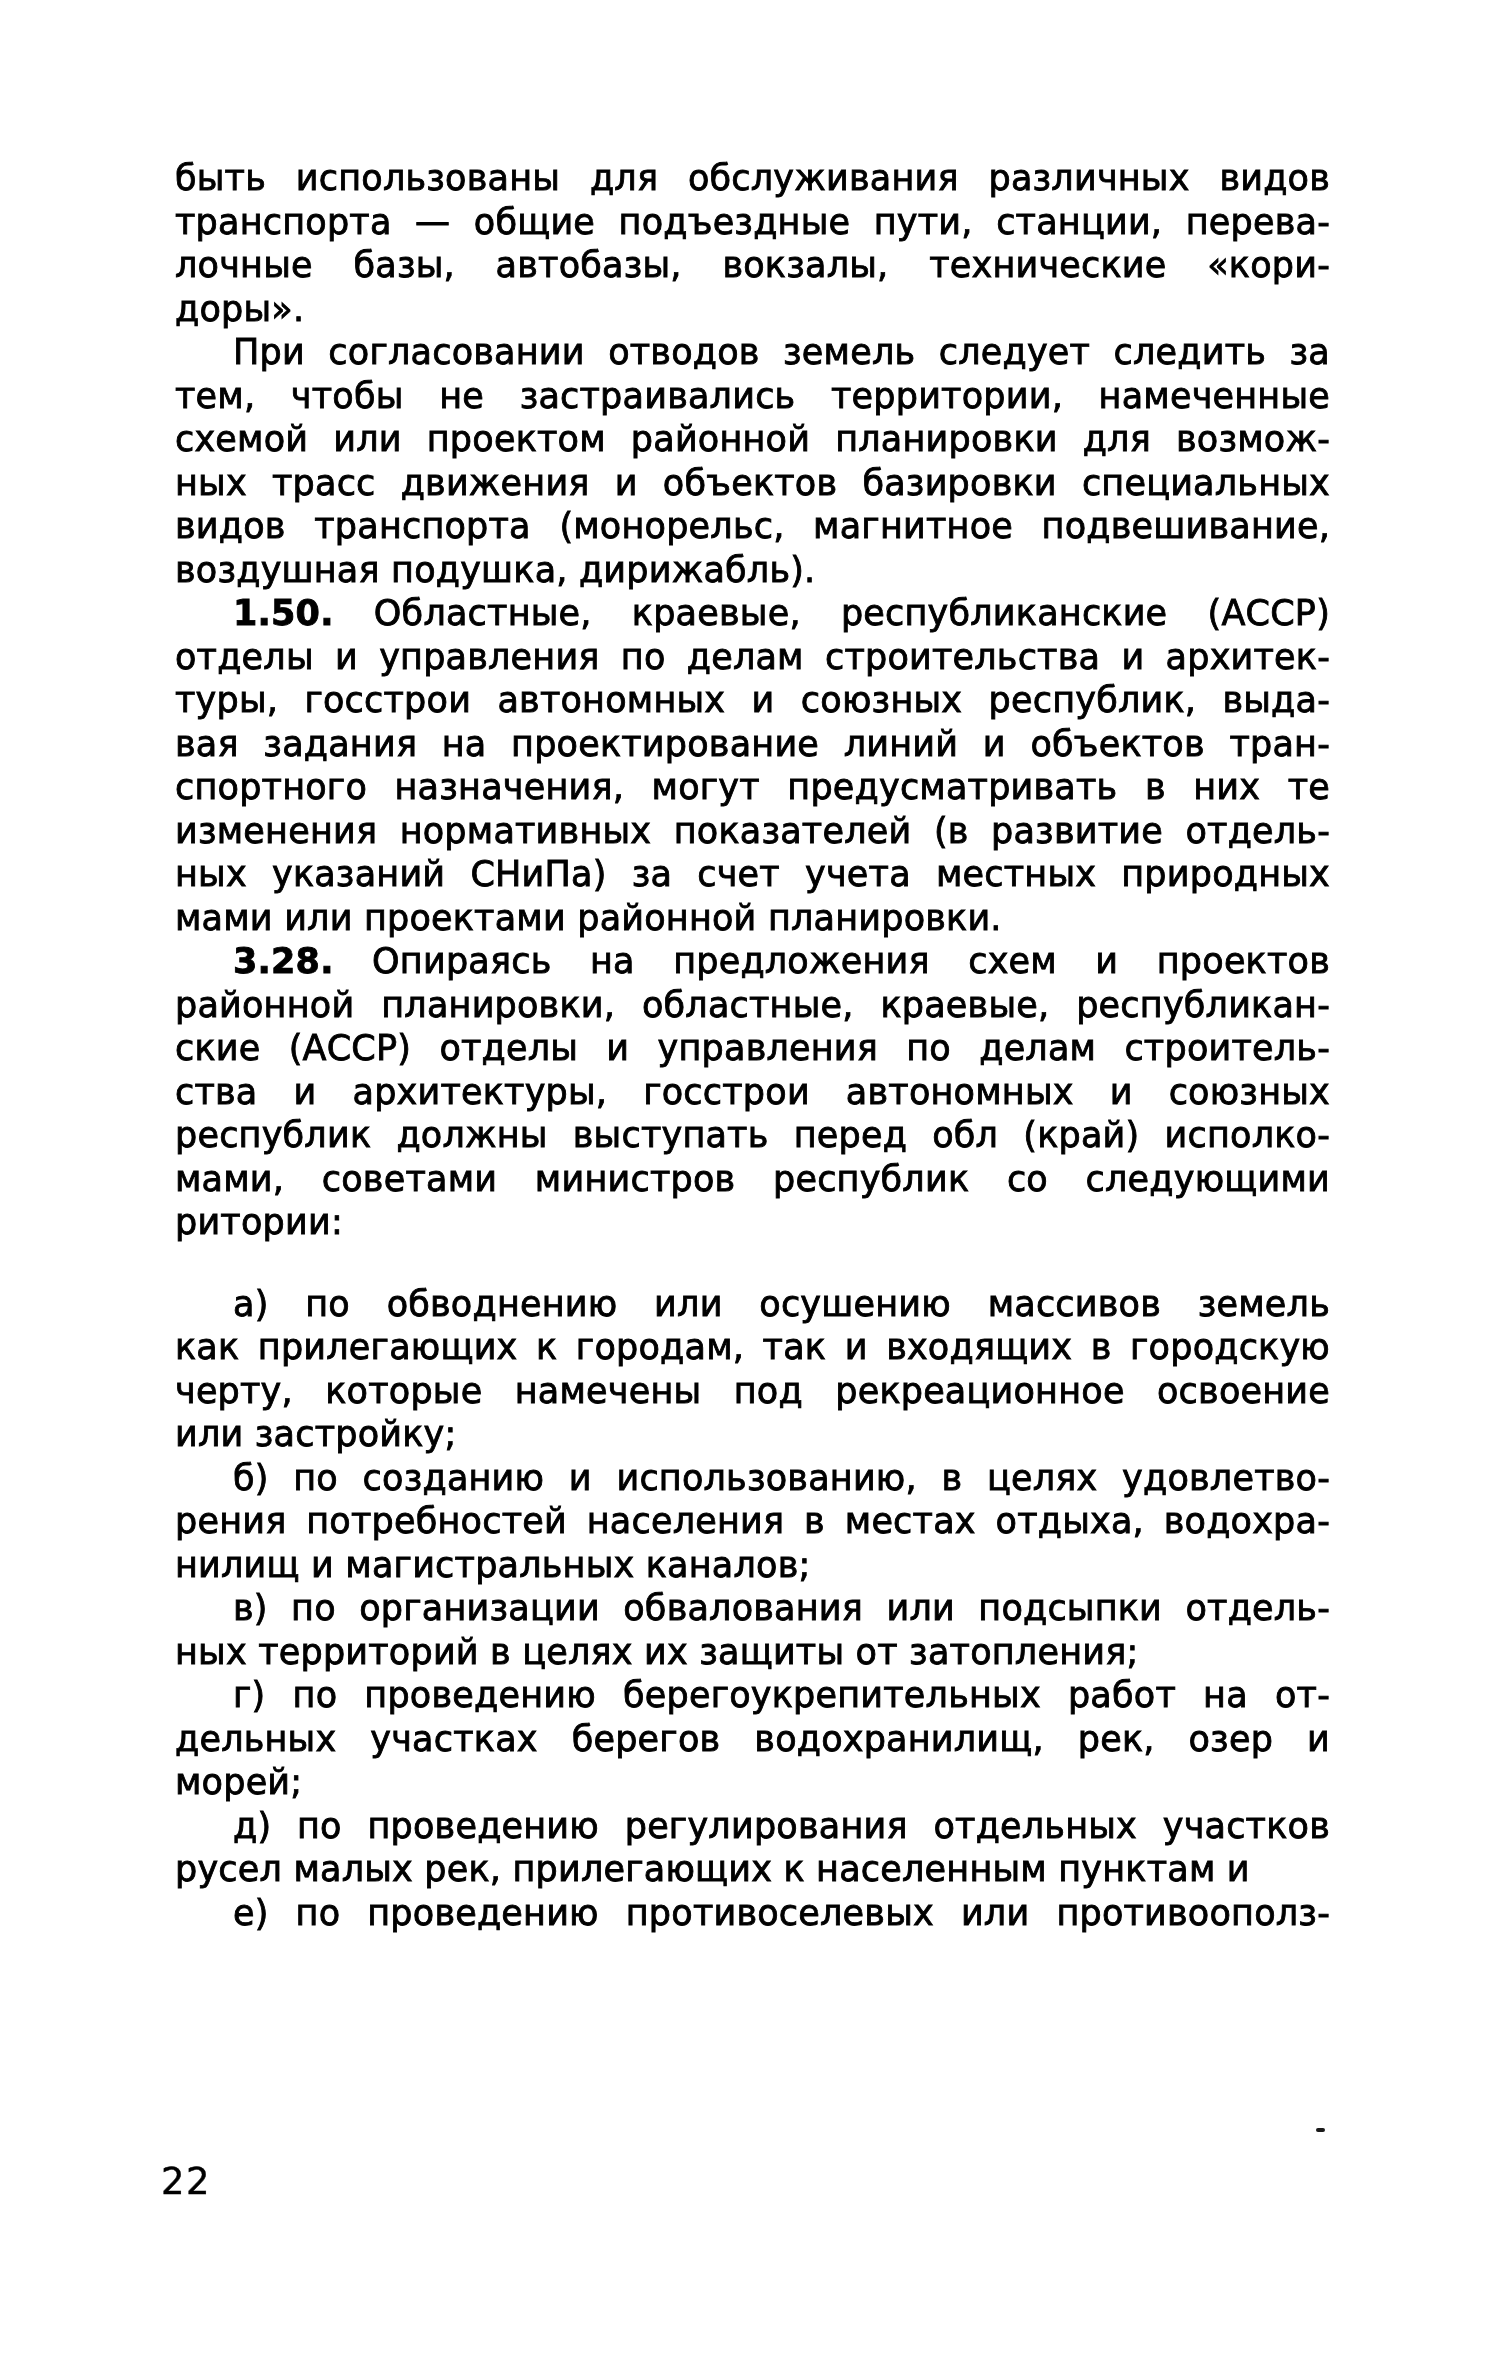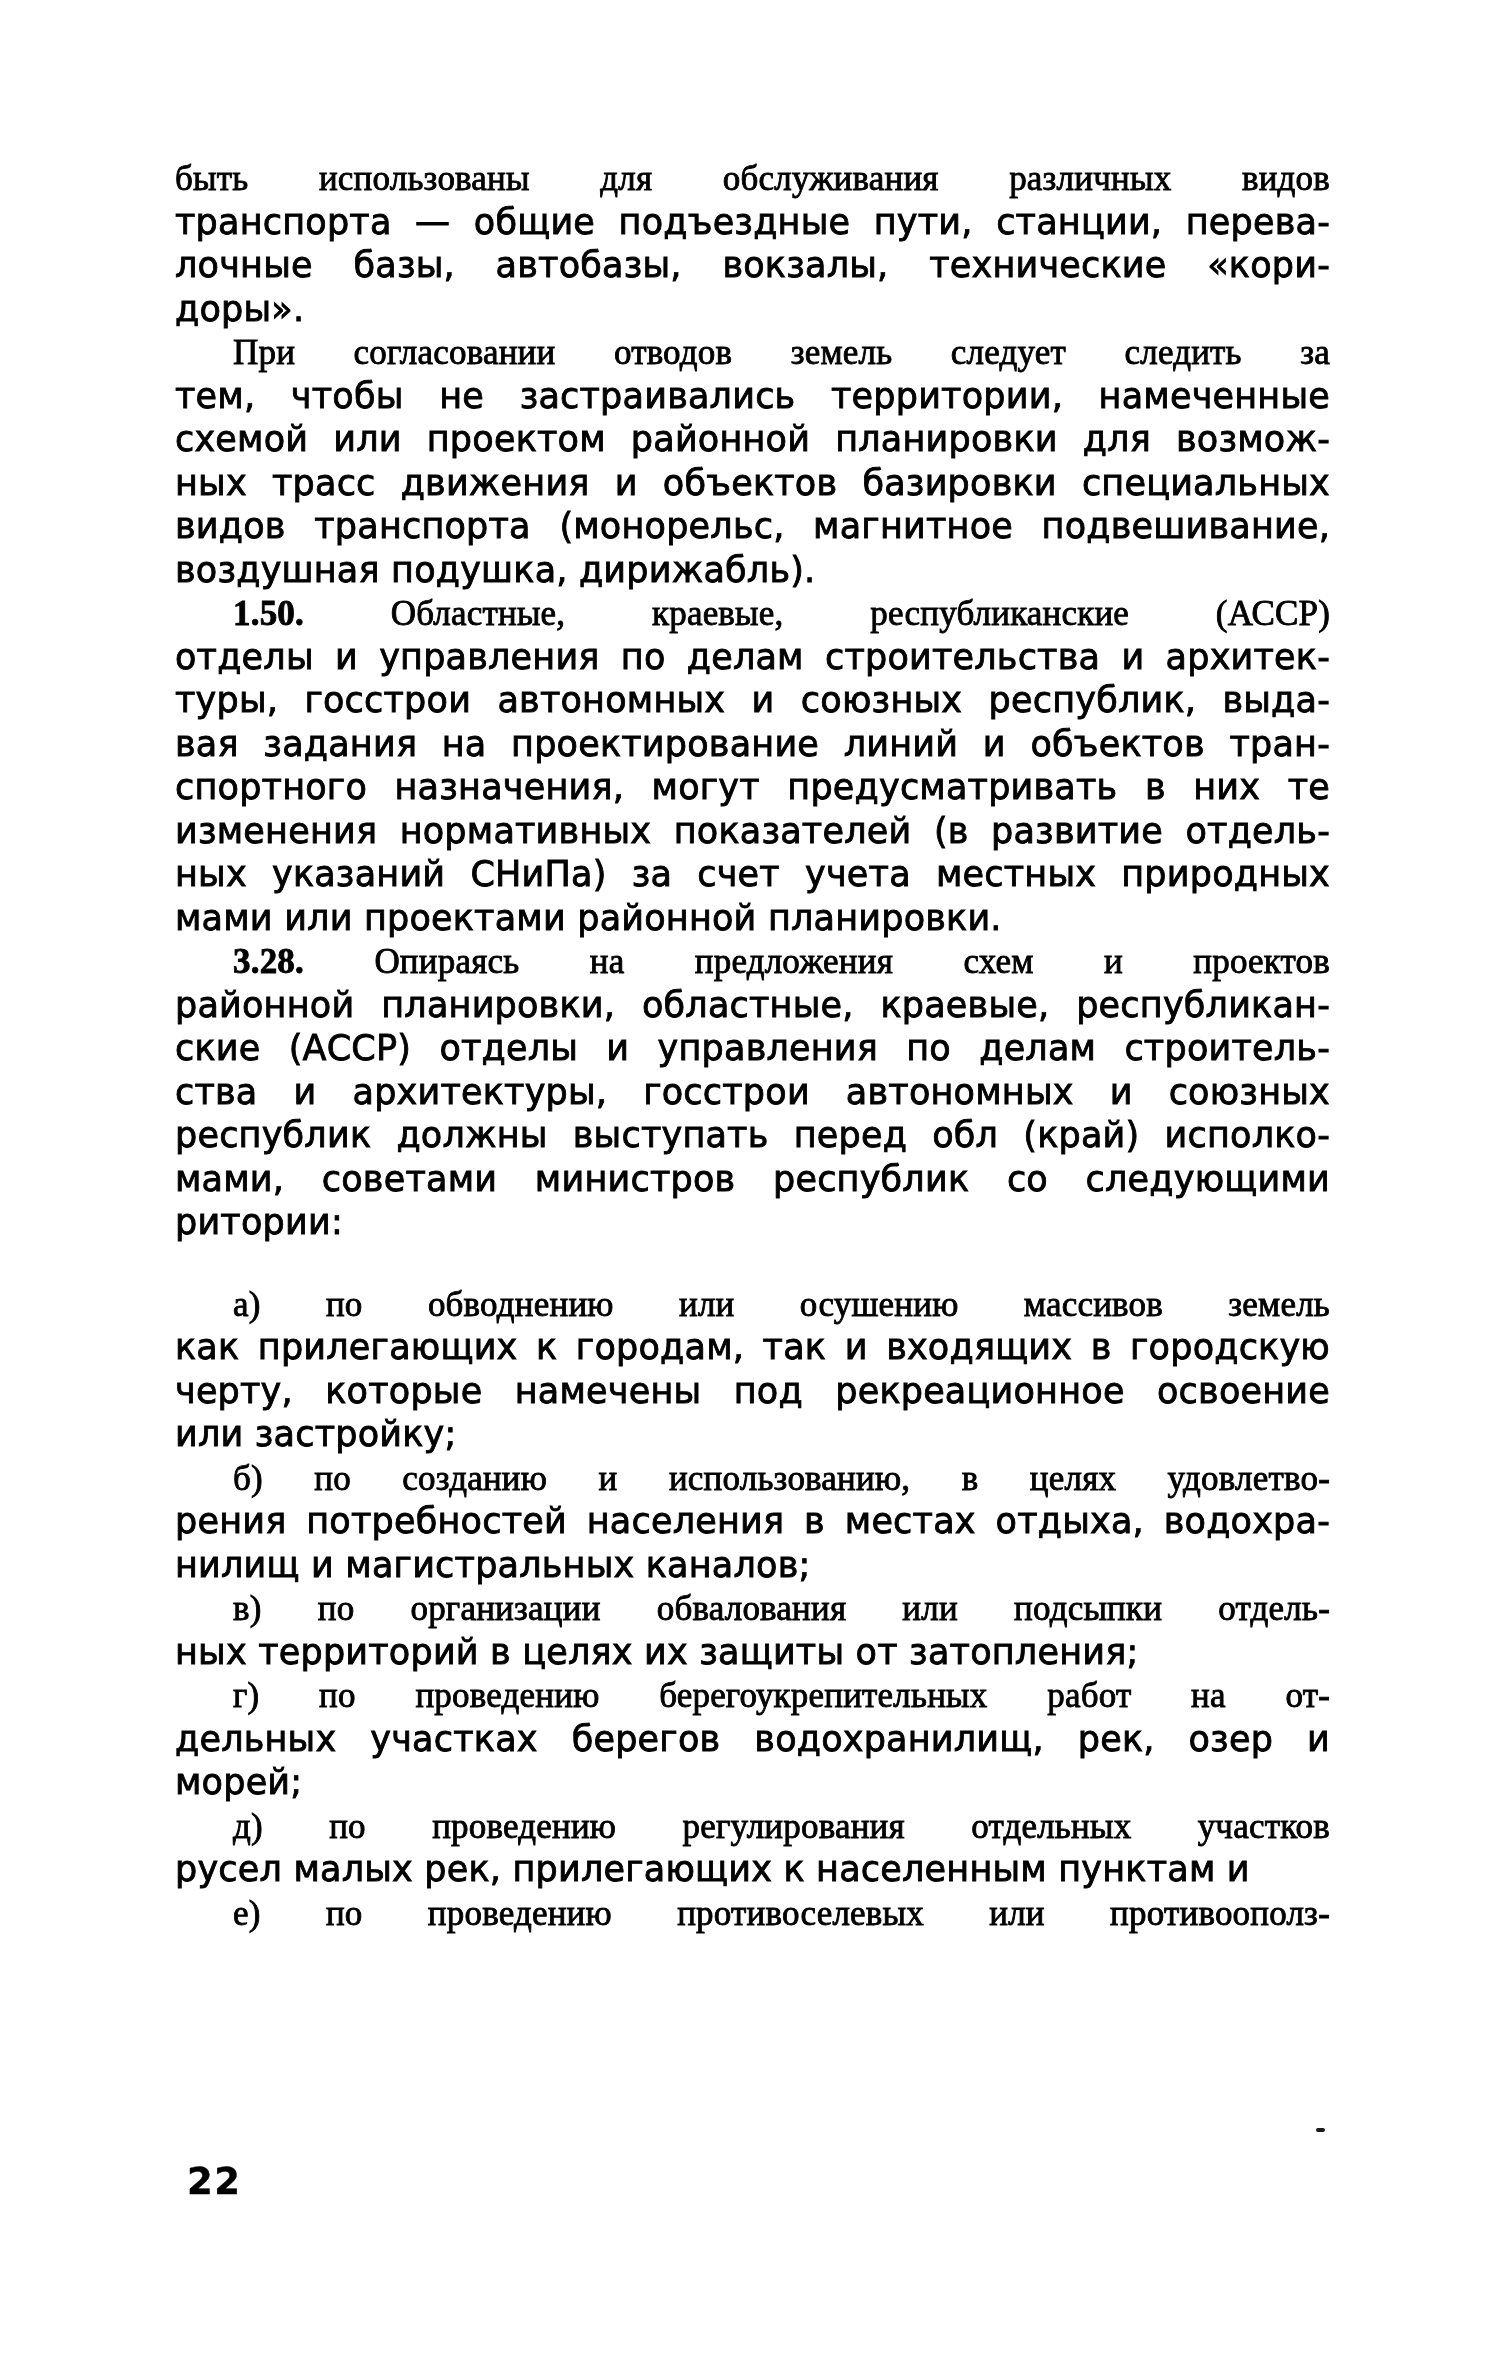--- a/index.html
+++ b/index.html
@@ -25,36 +25,36 @@
   .ln {
     font-size: 35px;
     line-height: 43.5px;
     letter-spacing: 0.2px;
     white-space: nowrap;
     text-align: justify;
     text-align-last: justify;
     -webkit-text-stroke: 0.85px #000;
   }
   
-  .para .ln:first-child { text-indent: 58px; font-family: Liberation Serif, serif; }
+  .para .ln:first-child { text-indent: 58px; }
   .para:first-child .ln:first-child { text-indent: 0; }
   
   .ln:last-child { text-align-last: left; }
   
   .para:last-child .ln:last-child { text-align-last: justify; }
   
   .para:nth-child(5) { margin-top: 38px; }
   .para:nth-child(6) { }
   .b { font-weight: 700; }
   .pagenum {
     position: absolute;
-    left: 187px;
+    left: 161px;
     top: 2160px;
     font-size: 37px;
-    font-weight: 700;
+    font-weight: 400;
     letter-spacing: 1.5px;
     -webkit-text-stroke: 0.4px #000;
   }
   .speck {
     position: absolute;
     left: 1316px;
     top: 2128px;
     width: 9px;
     height: 4px;
     background: #1a1a1a;

